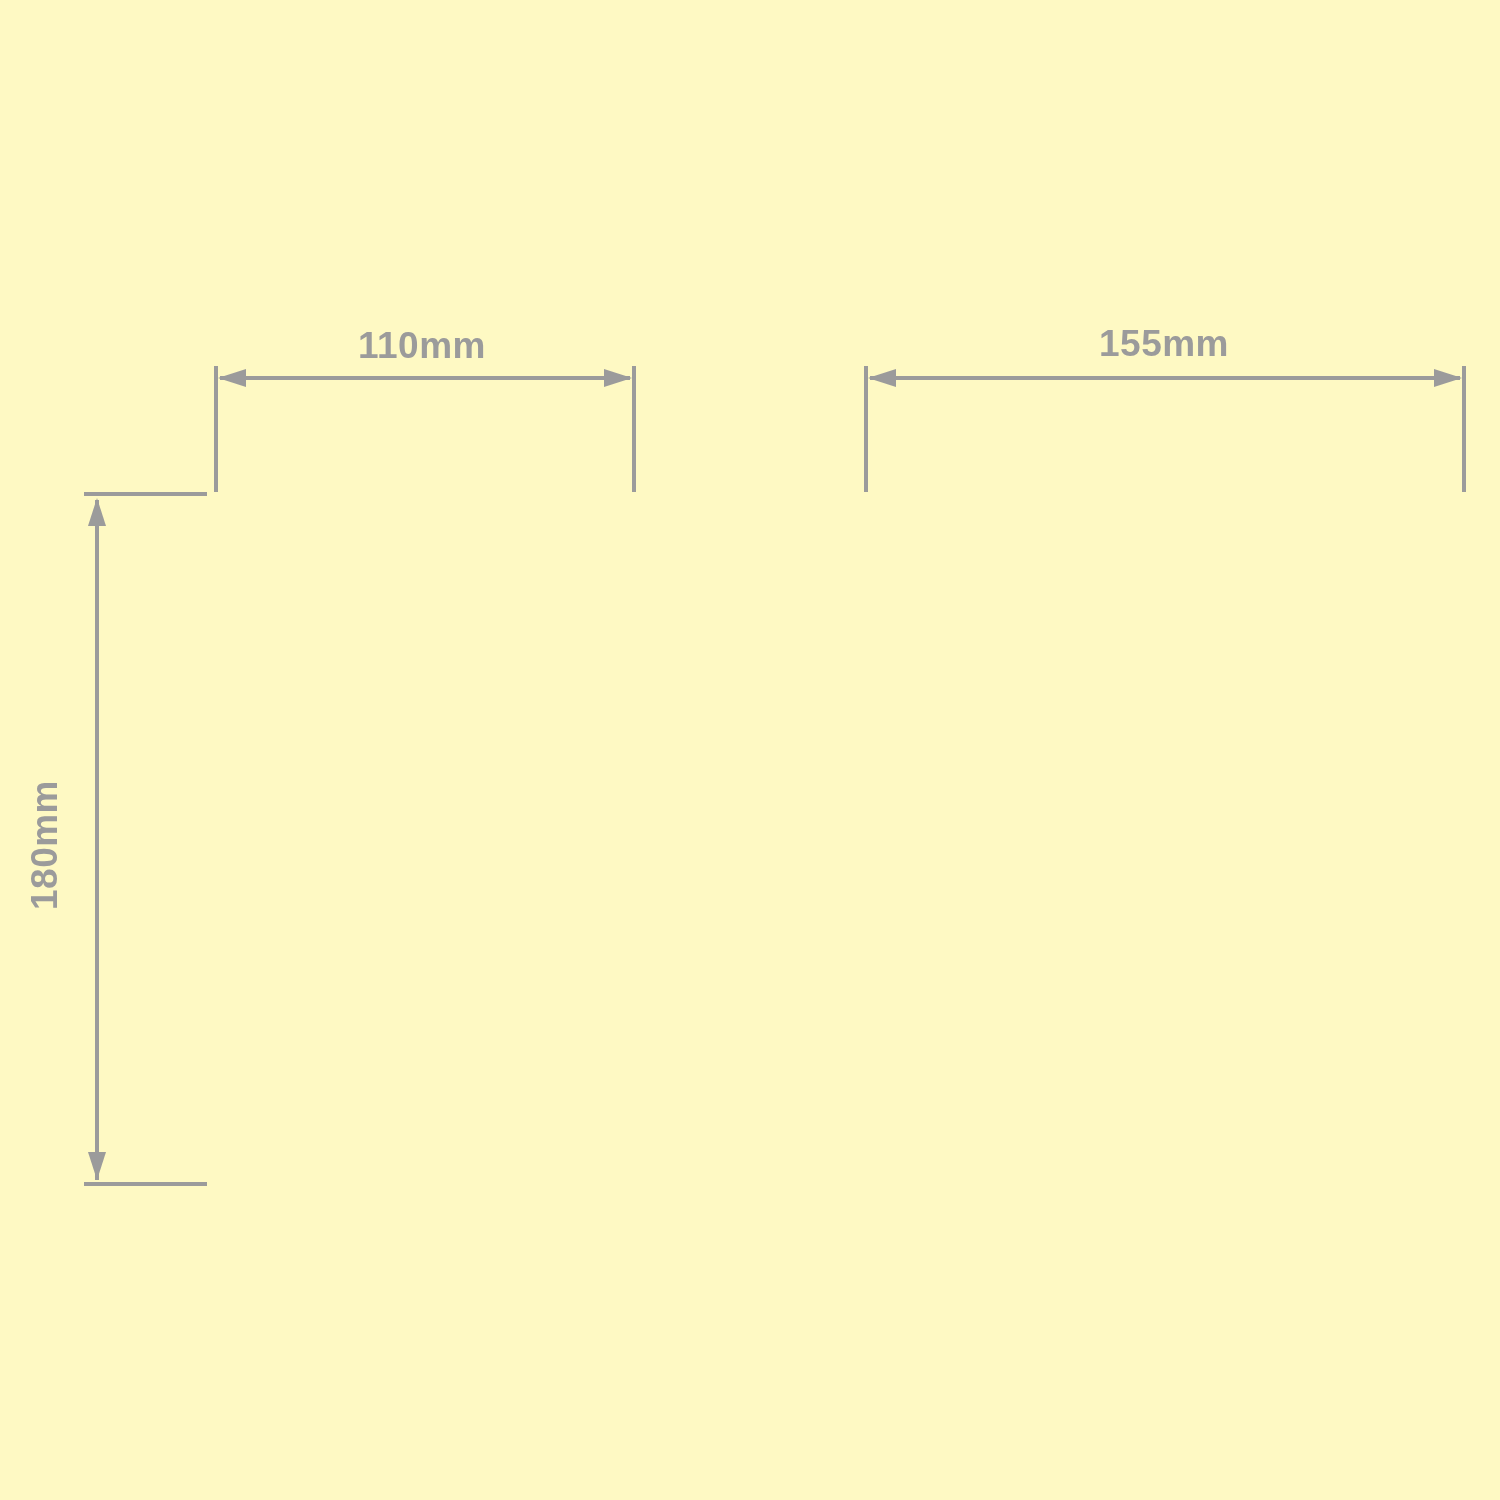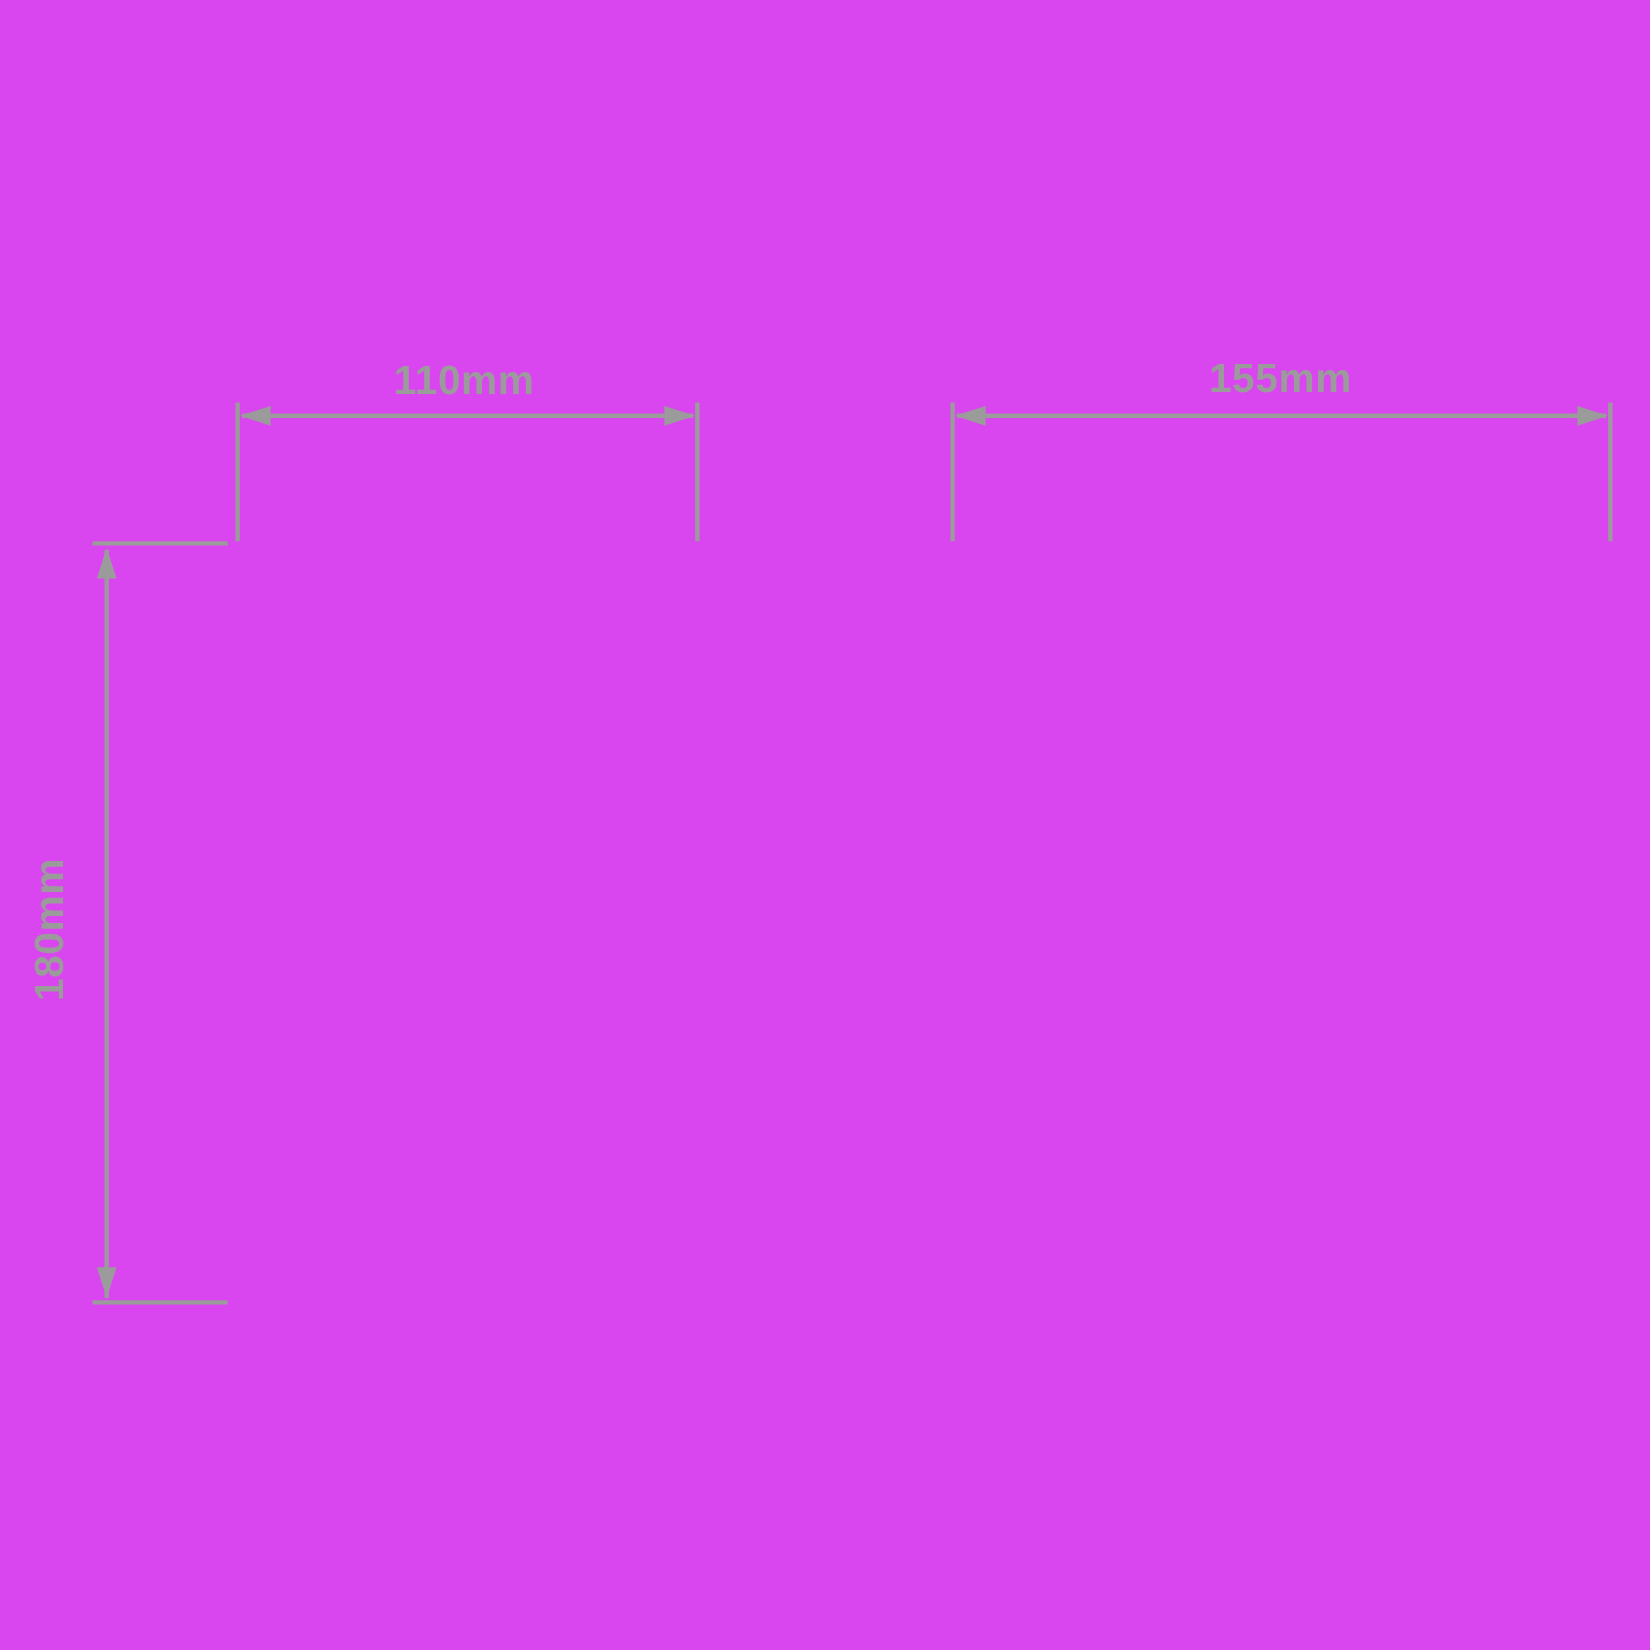--- a/index.html
+++ b/index.html
@@ -4,21 +4,21 @@
 <style>
   html, body {
     margin: 0;
     padding: 0;
     background: #000000;
   }
   .canvas {
     position: relative;
     width: 1500px;
     height: 1500px;
-    background: #d946ef;
+    background: #fef9c3;
     overflow: hidden;
   }
   svg.dim-svg {
     position: absolute;
     left: 0;
     top: 0;
     width: 1500px;
     height: 1500px;
     display: block;
   }

